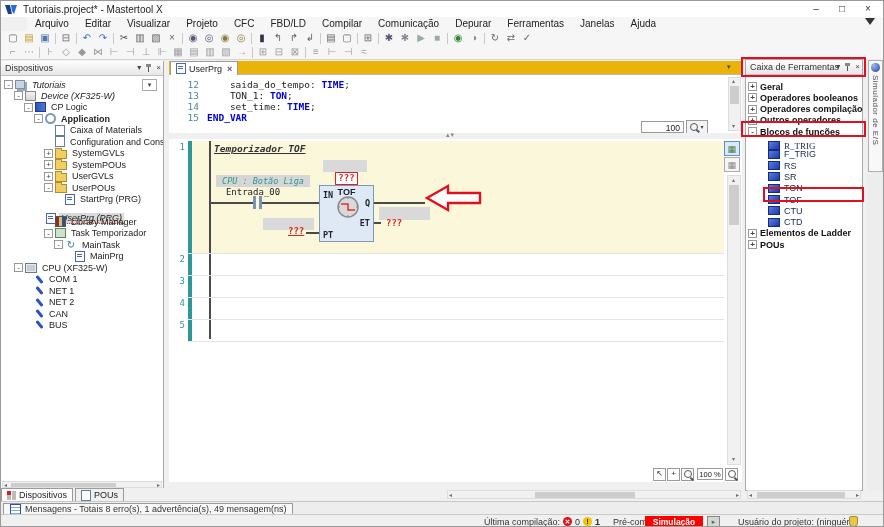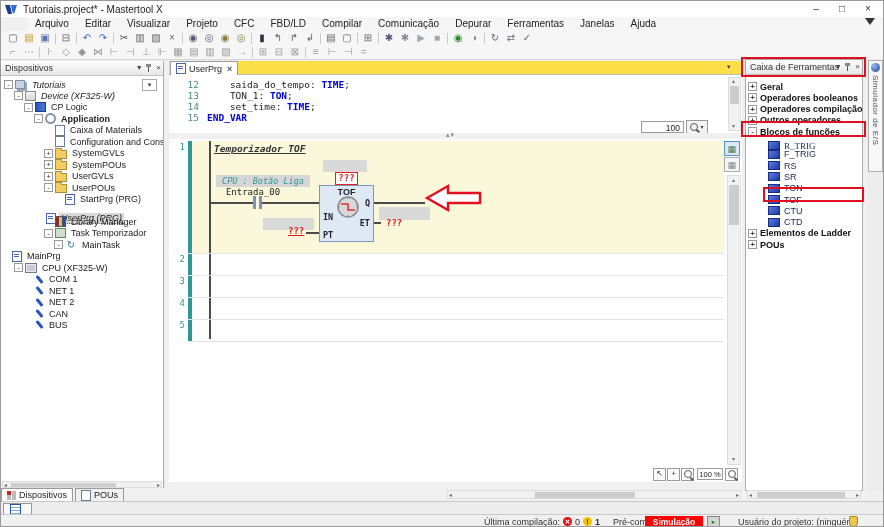--- a/index.html
+++ b/index.html
@@ -56,21 +56,21 @@
   .sb{background:#f1f1f1;border:1px solid #dcdcdc;box-sizing:border-box;}
   .sbthumb{position:absolute;background:#cdcdcd;}
   .sbarrow{position:absolute;font-size:6px;color:#707070;line-height:7px;}
   #devtabs{position:absolute;left:0;top:487px;height:13px;display:flex;font-size:9px;}
   .btab{display:flex;align-items:center;padding:0 5px;border:1px solid #9a9a9a;border-bottom:none;background:#f0f0f0;margin-right:2px;height:13px;box-sizing:border-box;}
   .btab.active{background:#fff;}
   .devgrid{width:9px;height:9px;background:#bbb;position:relative;margin-right:3px;}
   .devgrid::before{content:"";position:absolute;left:0;top:0;width:4px;height:4px;background:#d22020;}
   .devgrid::after{content:"";position:absolute;left:4px;top:4px;width:1px;height:5px;background:#fff;box-shadow:-5px 0 0 #fff,0 -5px 0 #fff;}
   
-  #tabbar{left:168px;top:60px;width:573px;height:14px;background:#fde047;border-bottom:1px solid #b9b9b9;box-sizing:border-box;}
+  #tabbar{left:168px;top:60px;width:573px;height:14px;background:#eab308;border-bottom:1px solid #b9b9b9;box-sizing:border-box;}
   #edittab{position:absolute;left:1px;top:0;height:14px;background:#fff;border:1px solid #9a9a9a;border-bottom:none;display:flex;align-items:center;padding:0 5px;font-size:9px;box-sizing:border-box;}
   #tabclose{margin-left:5px;color:#555;font-size:9px;font-weight:bold;}
   #taboverflow{position:absolute;left:558px;top:2px;font-size:7px;color:#444;}
   #decl{left:168px;top:74px;width:573px;height:58px;background:#fff;}
   .cline{position:absolute;left:0;height:11px;font-family:"DejaVu Sans Mono","Liberation Mono",monospace;font-size:9.5px;white-space:pre;display:flex;}
   .lnum{display:inline-block;width:30px;text-align:right;color:#4a8a8a;margin-right:8px;flex:none;}
   .kw{color:var(--kw);font-weight:bold;}
   #declvscroll{left:727px;top:76px;width:13px;height:54px;}
   #zoomwidget{left:640px;top:119px;width:80px;height:13px;display:flex;align-items:center;}
   #zoombox{width:43px;height:12px;border:1px solid #9a9a9a;background:#fdfdfd;font-size:8.5px;text-align:right;line-height:12px;padding-right:3px;box-sizing:border-box;}
@@ -320,21 +320,21 @@
         <div class="trow" style="top: 151.85px; padding-left: 43px;">
           <span class="texp">-</span>
           <span class="ti i-task"></span>
           <span class="tlabel">Task Temporizador</span>
         </div>
         <div class="trow" style="top: 163.3px; padding-left: 53px;">
           <span class="texp">-</span>
           <span class="ti gi">↻</span>
           <span class="tlabel">MainTask</span>
         </div>
-        <div class="trow" style="top: 174.75px; ">
+        <div class="trow" style="top: 174.75px; padding-left: 63px;">
           <span class="texp" style="visibility: hidden;"></span>
           <span class="ti i-prog"></span>
           <span class="tlabel">MainPrg</span>
         </div>
         <div class="trow" style="top: 186.2px; padding-left: 13px;">
           <span class="texp">-</span>
           <span class="ti i-chip"></span>
           <span class="tlabel">CPU (XF325-W)</span>
         </div>
         <div class="trow" style="top: 197.65px; padding-left: 23px;">
@@ -434,21 +434,21 @@
     <div class="wire" style="left:41px;top:63px;width:43px;"></div>
     <div class="cbar" style="left:84px;"></div>
     <div class="cbar" style="left:90px;"></div>
     <div class="wire" style="left:93px;top:63px;width:57px;"></div>
     <div class="wire" style="left:205px;top:63px;width:51px;"></div>
     <div class="wire" style="left:205px;top:83px;width:7px;"></div>
     <div class="wire" style="left:137px;top:93px;width:13px;"></div>
 
     <div id="tofblock">
       <div id="tofname">TOF</div>
-      <span class="pinlbl mono" style="left:3px;top:26px;text-align:center;">IN</span>
+      <span class="pinlbl mono" style="left:3px;top:4px;text-align:center;">IN</span>
       <span class="pinlbl mono" style="right:3px;top:12px;">Q</span>
       <span class="pinlbl mono" style="right:3px;top:32px;">ET</span>
       <span class="pinlbl mono" style="left:3px;top:44px;">PT</span>
       <svg width="24" height="24" style="position:absolute;left:16px;top:9px;" viewBox="0 0 24 24">
         <circle cx="12" cy="12" r="10" fill="#d9d9d9" stroke="#8a8a8a" stroke-width="1.5"></circle>
         <line x1="12" y1="2" x2="12" y2="4" stroke="#8a8a8a"></line>
           <line x1="12" y1="20" x2="12" y2="22" stroke="#8a8a8a"></line>
         <line x1="2" y1="12" x2="4" y2="12" stroke="#8a8a8a"></line>
           <line x1="20" y1="12" x2="22" y2="12" stroke="#8a8a8a"></line>
         <polyline points="5,9 12,9 12,15 19,15" fill="none" stroke="#e03030" stroke-width="1.5"></polyline>
@@ -571,20 +571,21 @@
   <div id="simstrip" class="abs">
     <div id="simtab">
       <span id="simicon"></span>
       <span id="simtext">Simulador de E/S</span>
     </div>
   </div>
 
   <div id="msgbar" class="abs">
     <div id="msgtab">
       <span class="msgico"></span>
+      <span>Mensagens - Totais 8 erro(s), 1 advertência(s), 49 mensagem(ns)</span>
     </div>
   </div>
 
   <div id="statusbar" class="abs">
     <span class="abs" style="left:483px;top:2px;">Última compilação:</span>
     <span class="abs sio sio-err" style="left:562px;top:2px;">✕</span>
     <span class="abs" style="left:574px;top:2px;">0</span>
     <span class="abs sio sio-warn" style="left:582px;top:2px;">!</span>
     <span class="abs" style="left:594px;top:2px;font-weight:bold;">1</span>
     <span class="abs" style="left:612px;top:2px;">Pré-compilação</span>

